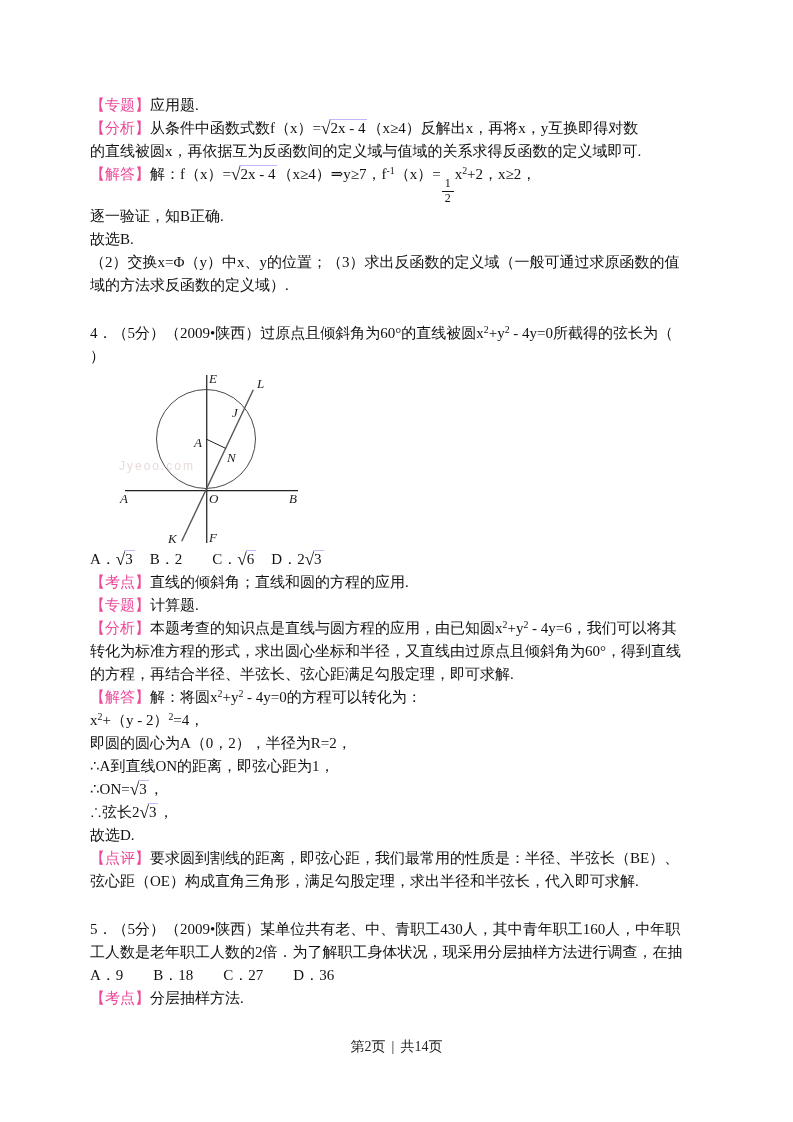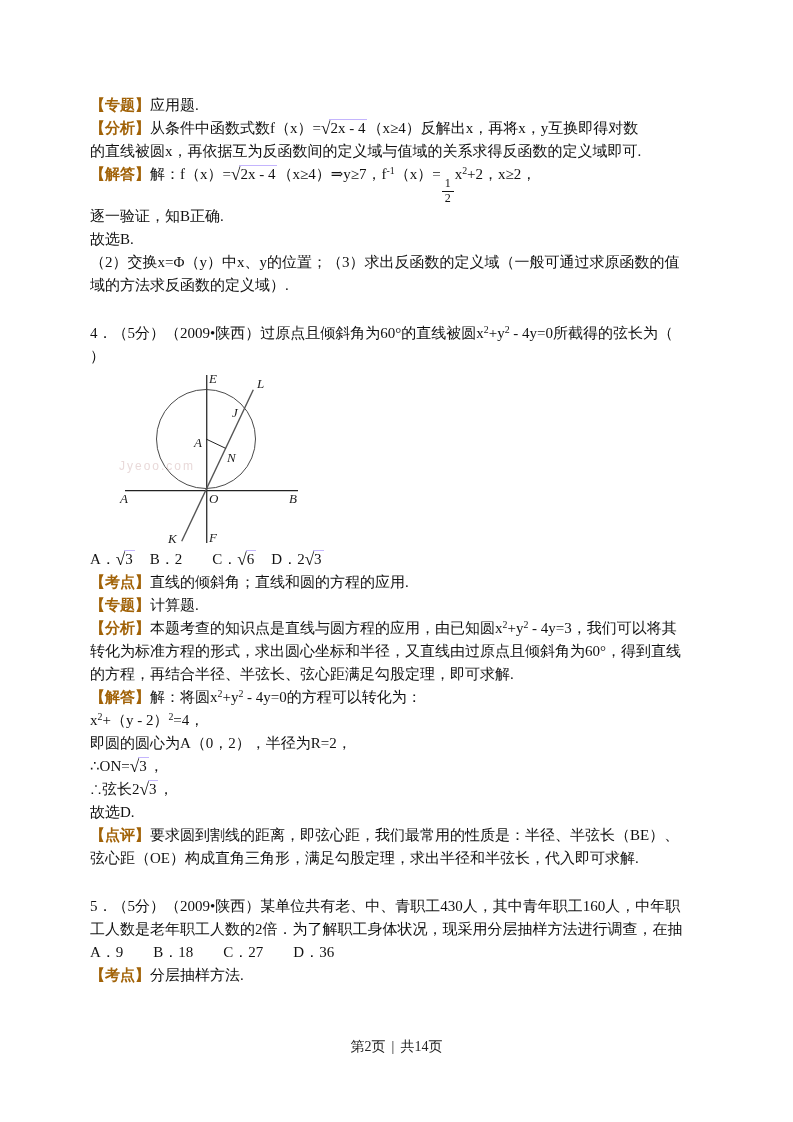--- a/index.html
+++ b/index.html
@@ -14,21 +14,21 @@
   }
   .content{
     position:absolute;left:90px;top:94px;width:625px;
   }
   .line{
     margin:0;padding:0;
     font-size:15px;line-height:23px;min-height:23px;
     white-space:nowrap;
   }
   .line.gap{min-height:25px;}
-  .tag{color:#a16207;font-weight:bold;}
+  .tag{color:#ec4899;}
   
   .sqrt{display:inline-block;white-space:nowrap;vertical-align:baseline;}
   .rad{display:inline-block;font-size:1.15em;vertical-align:-1px;}
   .rd{display:inline-block;border-top:1px solid #c4b5fd;padding:0 2px 0 1px;margin-left:-1px;line-height:1.15;}
   sup.sp{font-size:0.66em;vertical-align:0.55em;line-height:0;}
   
   .frac{display:inline-flex;flex-direction:column;align-items:center;
         vertical-align:-0.7em;font-size:0.8em;line-height:1.1;margin:0 1px;}
   .frac .fn{padding:0 3px;}
   .frac .fd{border-top:1px solid #111;padding:0 3px;}
@@ -87,26 +87,27 @@
         <text class="dlabel" x="184" y="132">B</text>
         <text class="dlabel" x="63" y="172">K</text>
         <text class="dlabel" x="104" y="171">F</text>
       </svg>
     </figure>
 
     <div>
         <p class="line"><span>A．</span><span class="sqrt"><span class="rad">√</span><span class="rd">3</span></span><span>　B．2　　C．</span><span class="sqrt"><span class="rad">√</span><span class="rd">6</span></span><span>　D．2</span><span class="sqrt"><span class="rad">√</span><span class="rd">3</span></span></p>
         <p class="line"><span class="tag">【考点】</span><span>直线的倾斜角；直线和圆的方程的应用.</span></p>
         <p class="line"><span class="tag">【专题】</span><span>计算题.</span></p>
-        <p class="line"><span class="tag">【分析】</span><span>本题考查的知识点是直线与圆方程的应用，由已知圆x</span><sup class="sp">2</sup><span>+y</span><sup class="sp">2</sup><span> - 4y=3，我们可以将其</span></p>
+        <p class="line"><span class="tag">【分析】</span><span>本题考查的知识点是直线与圆方程的应用，由已知圆x</span><sup class="sp">2</sup><span>+y</span><sup class="sp">2</sup><span> - 4y=6，我们可以将其</span></p>
         <p class="line"><span>转化为标准方程的形式，求出圆心坐标和半径，又直线由过原点且倾斜角为60°，得到直线</span></p>
         <p class="line"><span>的方程，再结合半径、半弦长、弦心距满足勾股定理，即可求解.</span></p>
         <p class="line"><span class="tag">【解答】</span><span>解：将圆x</span><sup class="sp">2</sup><span>+y</span><sup class="sp">2</sup><span> - 4y=0的方程可以转化为：</span></p>
         <p class="line"><span>x</span><sup class="sp">2</sup><span>+（y - 2）</span><sup class="sp">2</sup><span>=4，</span></p>
         <p class="line"><span>即圆的圆心为A（0，2），半径为R=2，</span></p>
+        <p class="line"><span>∴A到直线ON的距离，即弦心距为1，</span></p>
         <p class="line"><span>∴ON=</span><span class="sqrt"><span class="rad">√</span><span class="rd">3</span></span><span>，</span></p>
         <p class="line"><span>∴弦长2</span><span class="sqrt"><span class="rad">√</span><span class="rd">3</span></span><span>，</span></p>
         <p class="line"><span>故选D.</span></p>
         <p class="line"><span class="tag">【点评】</span><span>要求圆到割线的距离，即弦心距，我们最常用的性质是：半径、半弦长（BE）、</span></p>
         <p class="line"><span>弦心距（OE）构成直角三角形，满足勾股定理，求出半径和半弦长，代入即可求解.</span></p>
         <p class="line gap"></p>
         <p class="line"><span>5．（5分）（2009•陕西）某单位共有老、中、青职工430人，其中青年职工160人，中年职</span></p>
         <p class="line"><span>工人数是老年职工人数的2倍．为了解职工身体状况，现采用分层抽样方法进行调查，在抽</span></p>
         <p class="line"><span>A．9　　B．18　　C．27　　D．36</span></p>
         <p class="line"><span class="tag">【考点】</span><span>分层抽样方法.</span></p>

